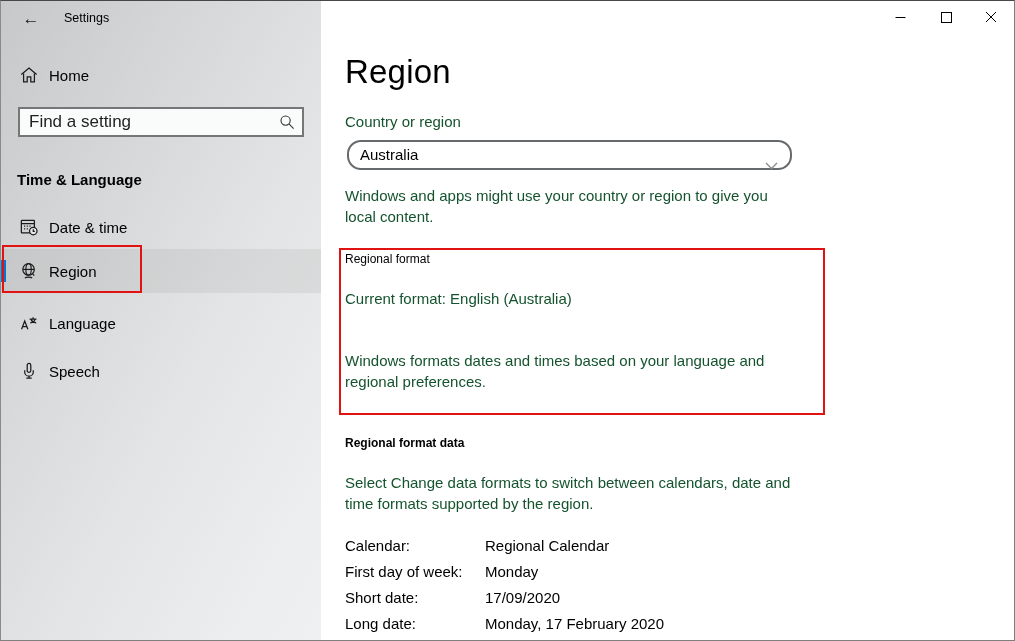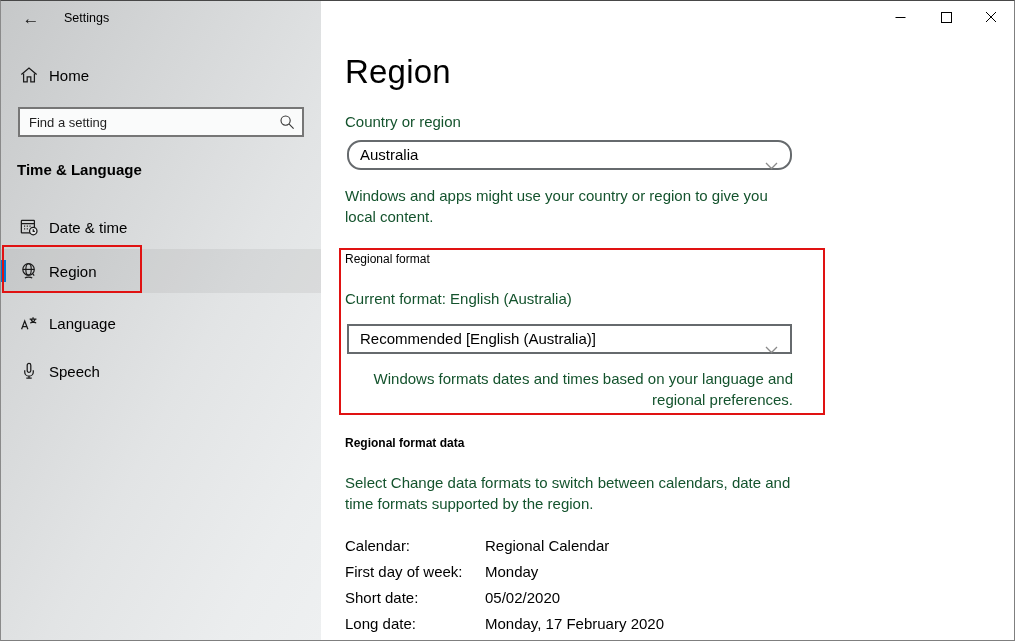--- a/index.html
+++ b/index.html
@@ -63,26 +63,26 @@
     width: 286px; height: 30px;
     border: 2px solid #767676;
     background: #fafbfb;
   }
   #searchbox input {
     position: absolute; left: 0; top: 0;
     width: 100%; height: 100%;
     border: none; outline: none; background: transparent;
     padding: 0 30px 0 9px;
     font-family: "Liberation Sans", sans-serif;
-    font-size: 13px; color: #a21caf;
+    font-size: 17px; color: #a21caf;
   }
   #searchbox input::placeholder { color: #1f1f1f; opacity: 1; }
   #searchbox .sicn { position: absolute; right: 7px; top: 5px; width: 16px; height: 16px; }
   .side-section-title {
-    position: absolute; left: 16px; top: 160px;
+    position: absolute; left: 16px; top: 170px;
     font-size: 15px; font-weight: bold; color: #000;
   }
 
   
   #main {
     position: absolute; left: 320px; top: 0;
     width: 694px; height: 640px;
     background: #fff;
   }
   .page-title {
@@ -241,46 +241,38 @@
         </svg>
       </span>
     </div>
 
     <div class="para" style="top:184px;">Windows and apps might use your country or region to give you local content.</div>
 
     <div class="section-heading" style="top:251px;">Regional format</div>
 
     <div class="field-label" style="top:289px;">Current format: English (Australia)</div>
 
-    <div class="dropdown" style="top:323px;">
-      <span>Recommended [English (Australia)]</span>
-      <span class="chev">
-        <svg width="13" height="8" viewBox="0 0 13 8" fill="none" stroke="#8a8a8a" stroke-width="1.3">
-          <path d="M1 1 L6.5 6.5 L12 1"></path>
-        </svg>
-      </span>
-    </div>
-
-    <div class="para" style="top:367px;text-align:right;">Windows formats dates and times based on your language and regional preferences.</div>
+
+    <div class="para" style="top:349px;">Windows formats dates and times based on your language and regional preferences.</div>
 
     <div class="section-heading" style="top:435px;font-weight:bold;">Regional format data</div>
 
     <div class="para" style="top:471px; width:455px;">Select Change data formats to switch between calendars, date and time formats supported by the region.</div>
 
     <div class="data-row" style="top:536px;">
       <span class="dlabel">Calendar:</span>
       <span class="dvalue">Regional Calendar</span>
     </div>
     <div class="data-row" style="top:562px;">
       <span class="dlabel">First day of week:</span>
       <span class="dvalue">Monday</span>
     </div>
     <div class="data-row" style="top:588px;">
       <span class="dlabel">Short date:</span>
-      <span class="dvalue">05/02/2020</span>
+      <span class="dvalue">17/09/2020</span>
     </div>
     <div class="data-row" style="top:614px;">
       <span class="dlabel">Long date:</span>
       <span class="dvalue">Monday, 17 February 2020</span>
     </div>
   </div>
 
   <div class="annot" id="annot-region-item"></div>
   <div class="annot" id="annot-regional-format"></div>
 

